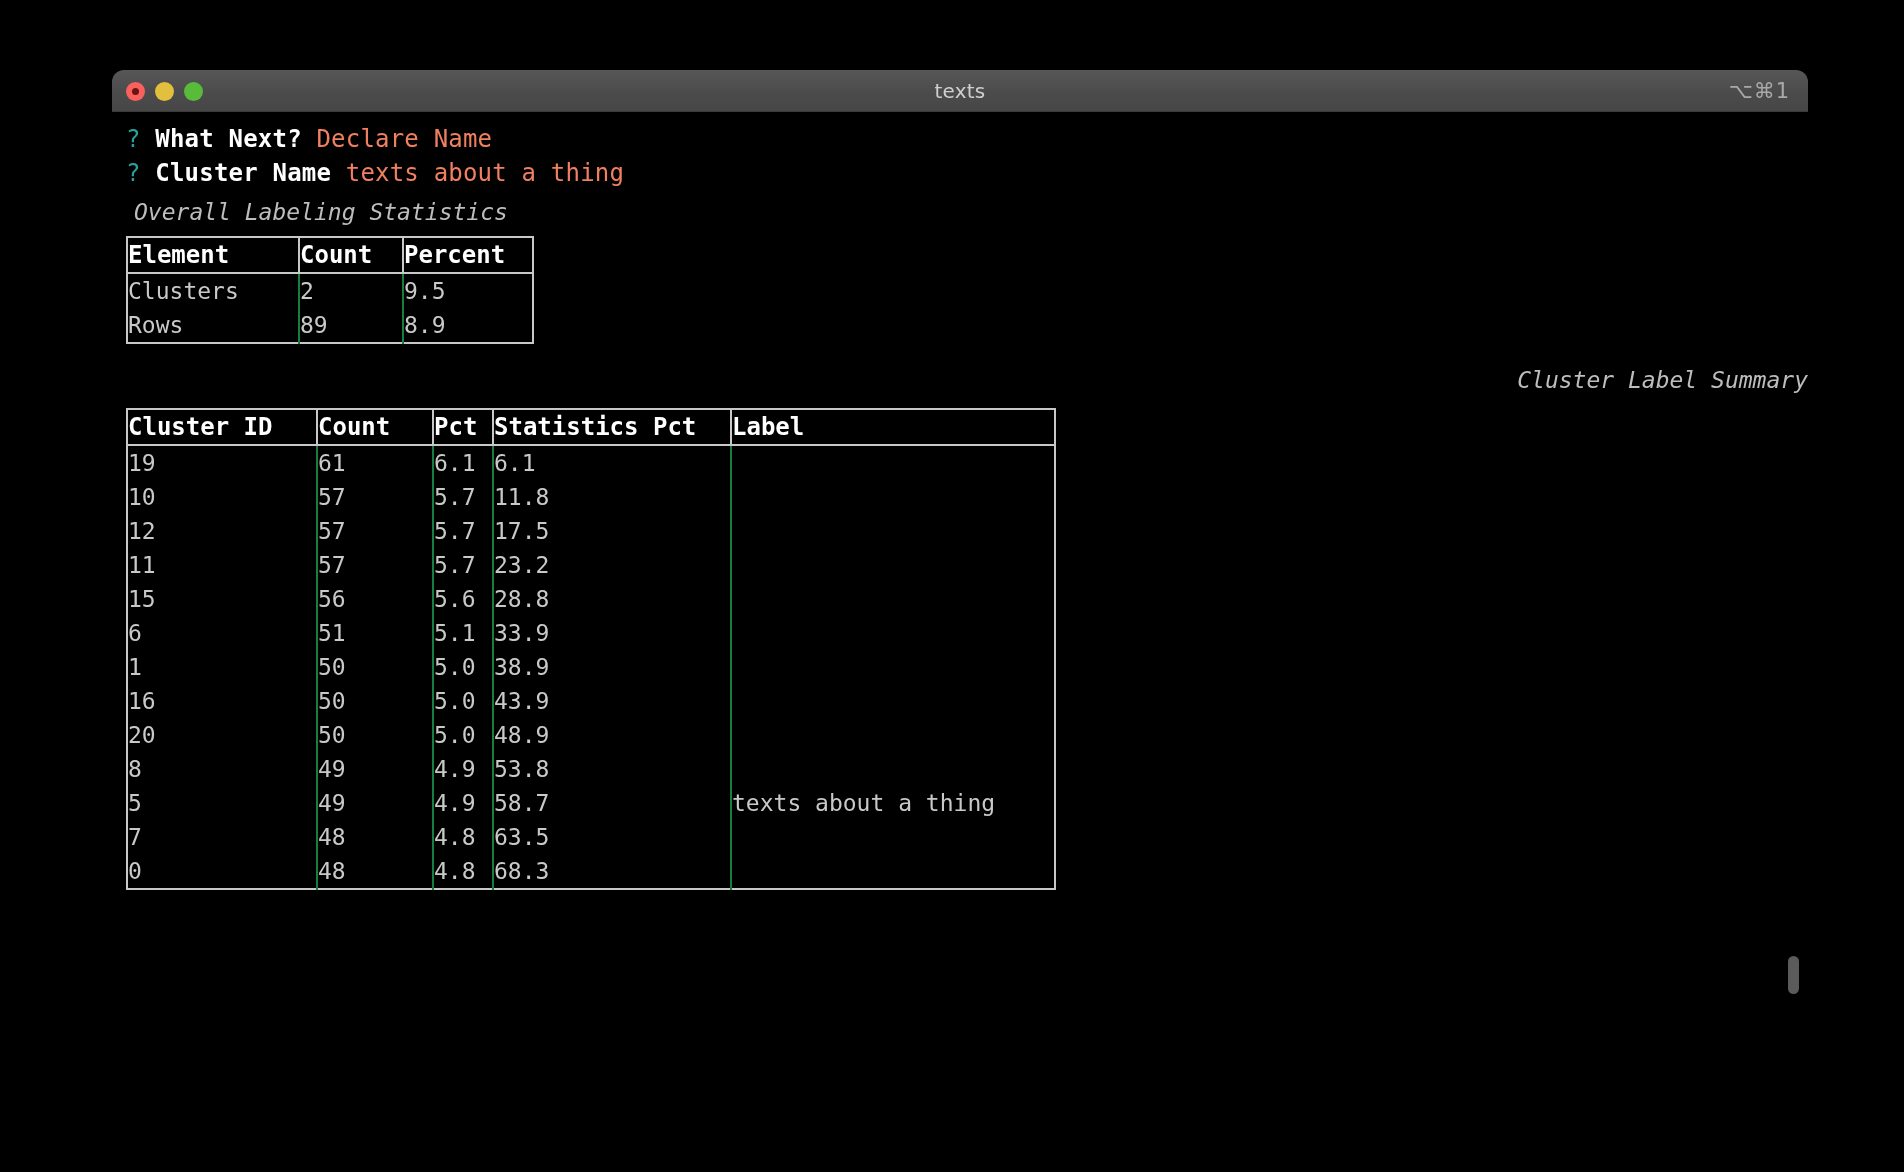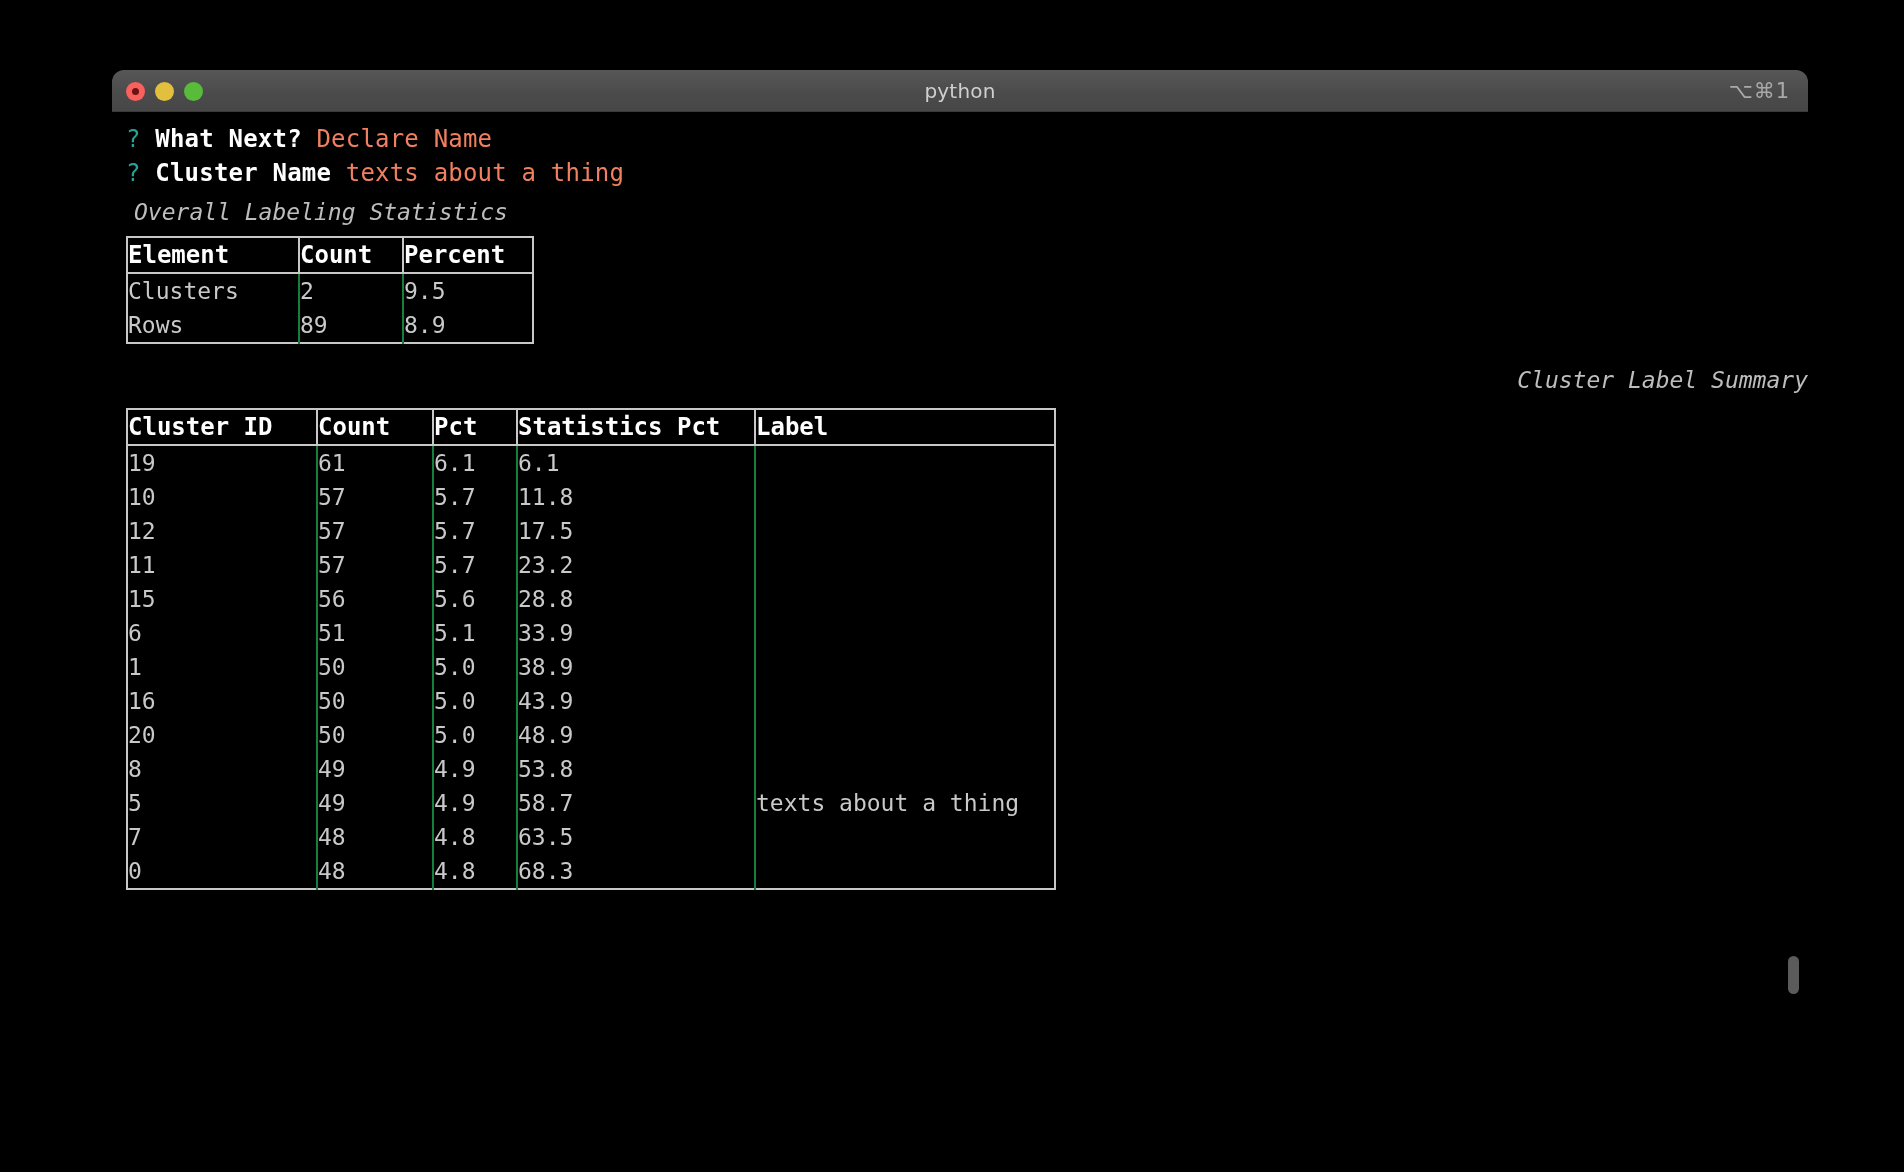--- a/index.html
+++ b/index.html
@@ -172,21 +172,21 @@
 <div id="terminal-window">
 
   <div id="titlebar">
     <div id="traffic-lights">
       <div class="tl tl-close">
         <div class="tl-dot"></div>
       </div>
       <div class="tl tl-min"></div>
       <div class="tl tl-max"></div>
     </div>
-    <div id="window-title">python</div>
+    <div id="window-title">texts</div>
     <div id="window-shortcut">⌥⌘1</div>
   </div>
 
   <div id="terminal-body">
 
     <div class="prompt-line"><span class="q-mark">?</span> <span class="q-text">What Next?</span> <span class="q-answer">Declare Name</span></div>
 
     <div class="prompt-line"><span class="q-mark">?</span> <span class="q-text">Cluster Name</span> <span class="q-answer">texts about a thing</span></div>
 
     <div class="section-title" id="overall-title">Overall Labeling Statistics</div>
@@ -212,21 +212,21 @@
     </div>
 
     <div class="section-title" id="summary-title">Cluster Label Summary</div>
 
     <div id="summary-table-wrap">
       <table class="rt rt-outer" id="summary-table">
         <tbody>
             <tr class="rt-headrow-sep">
           <th class="rt-head-cell" style="width:190px">Cluster ID</th>
           <th class="rt-head-cell" style="width:116px">Count</th>
-          <th class="rt-head-cell" style="width:84px">Pct</th>
+          <th class="rt-head-cell" style="width:60px">Pct</th>
           <th class="rt-head-cell" style="width:238px">Statistics Pct</th>
           <th class="rt-head-cell last">Label</th>
         </tr>
         <tr>
           <td class="rt-body-cell">19
 10
 12
 11
 15
 6

